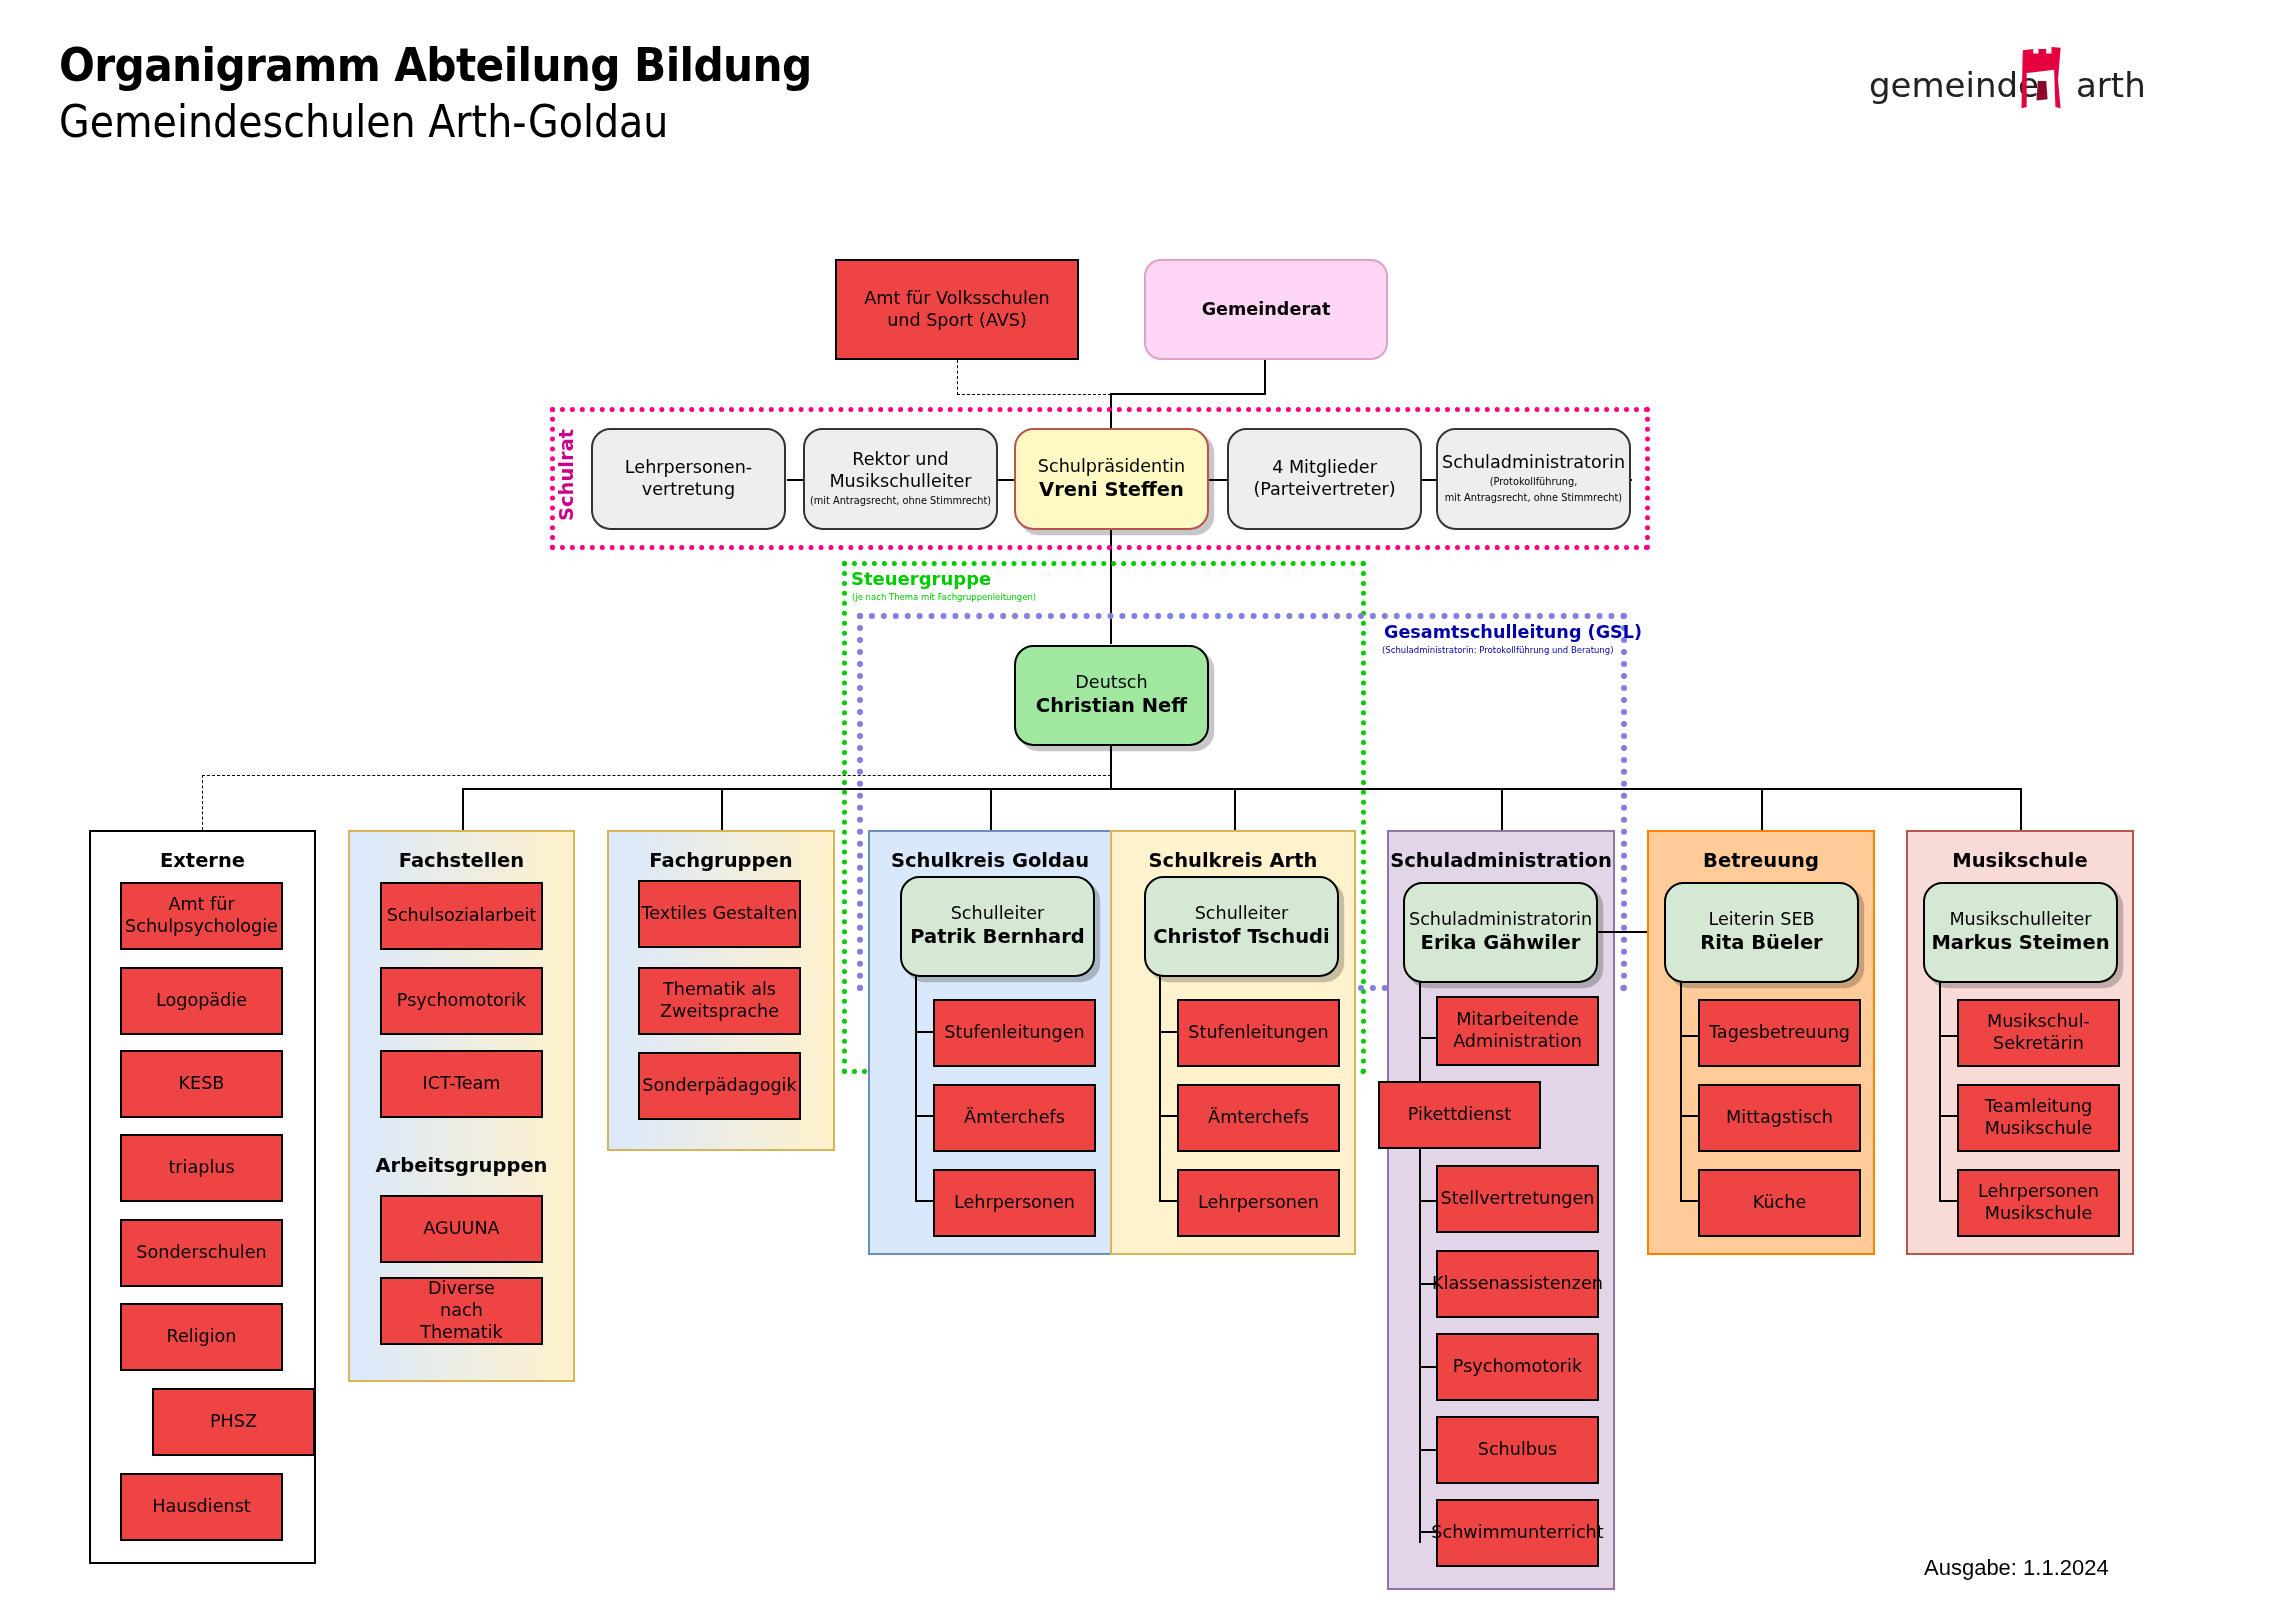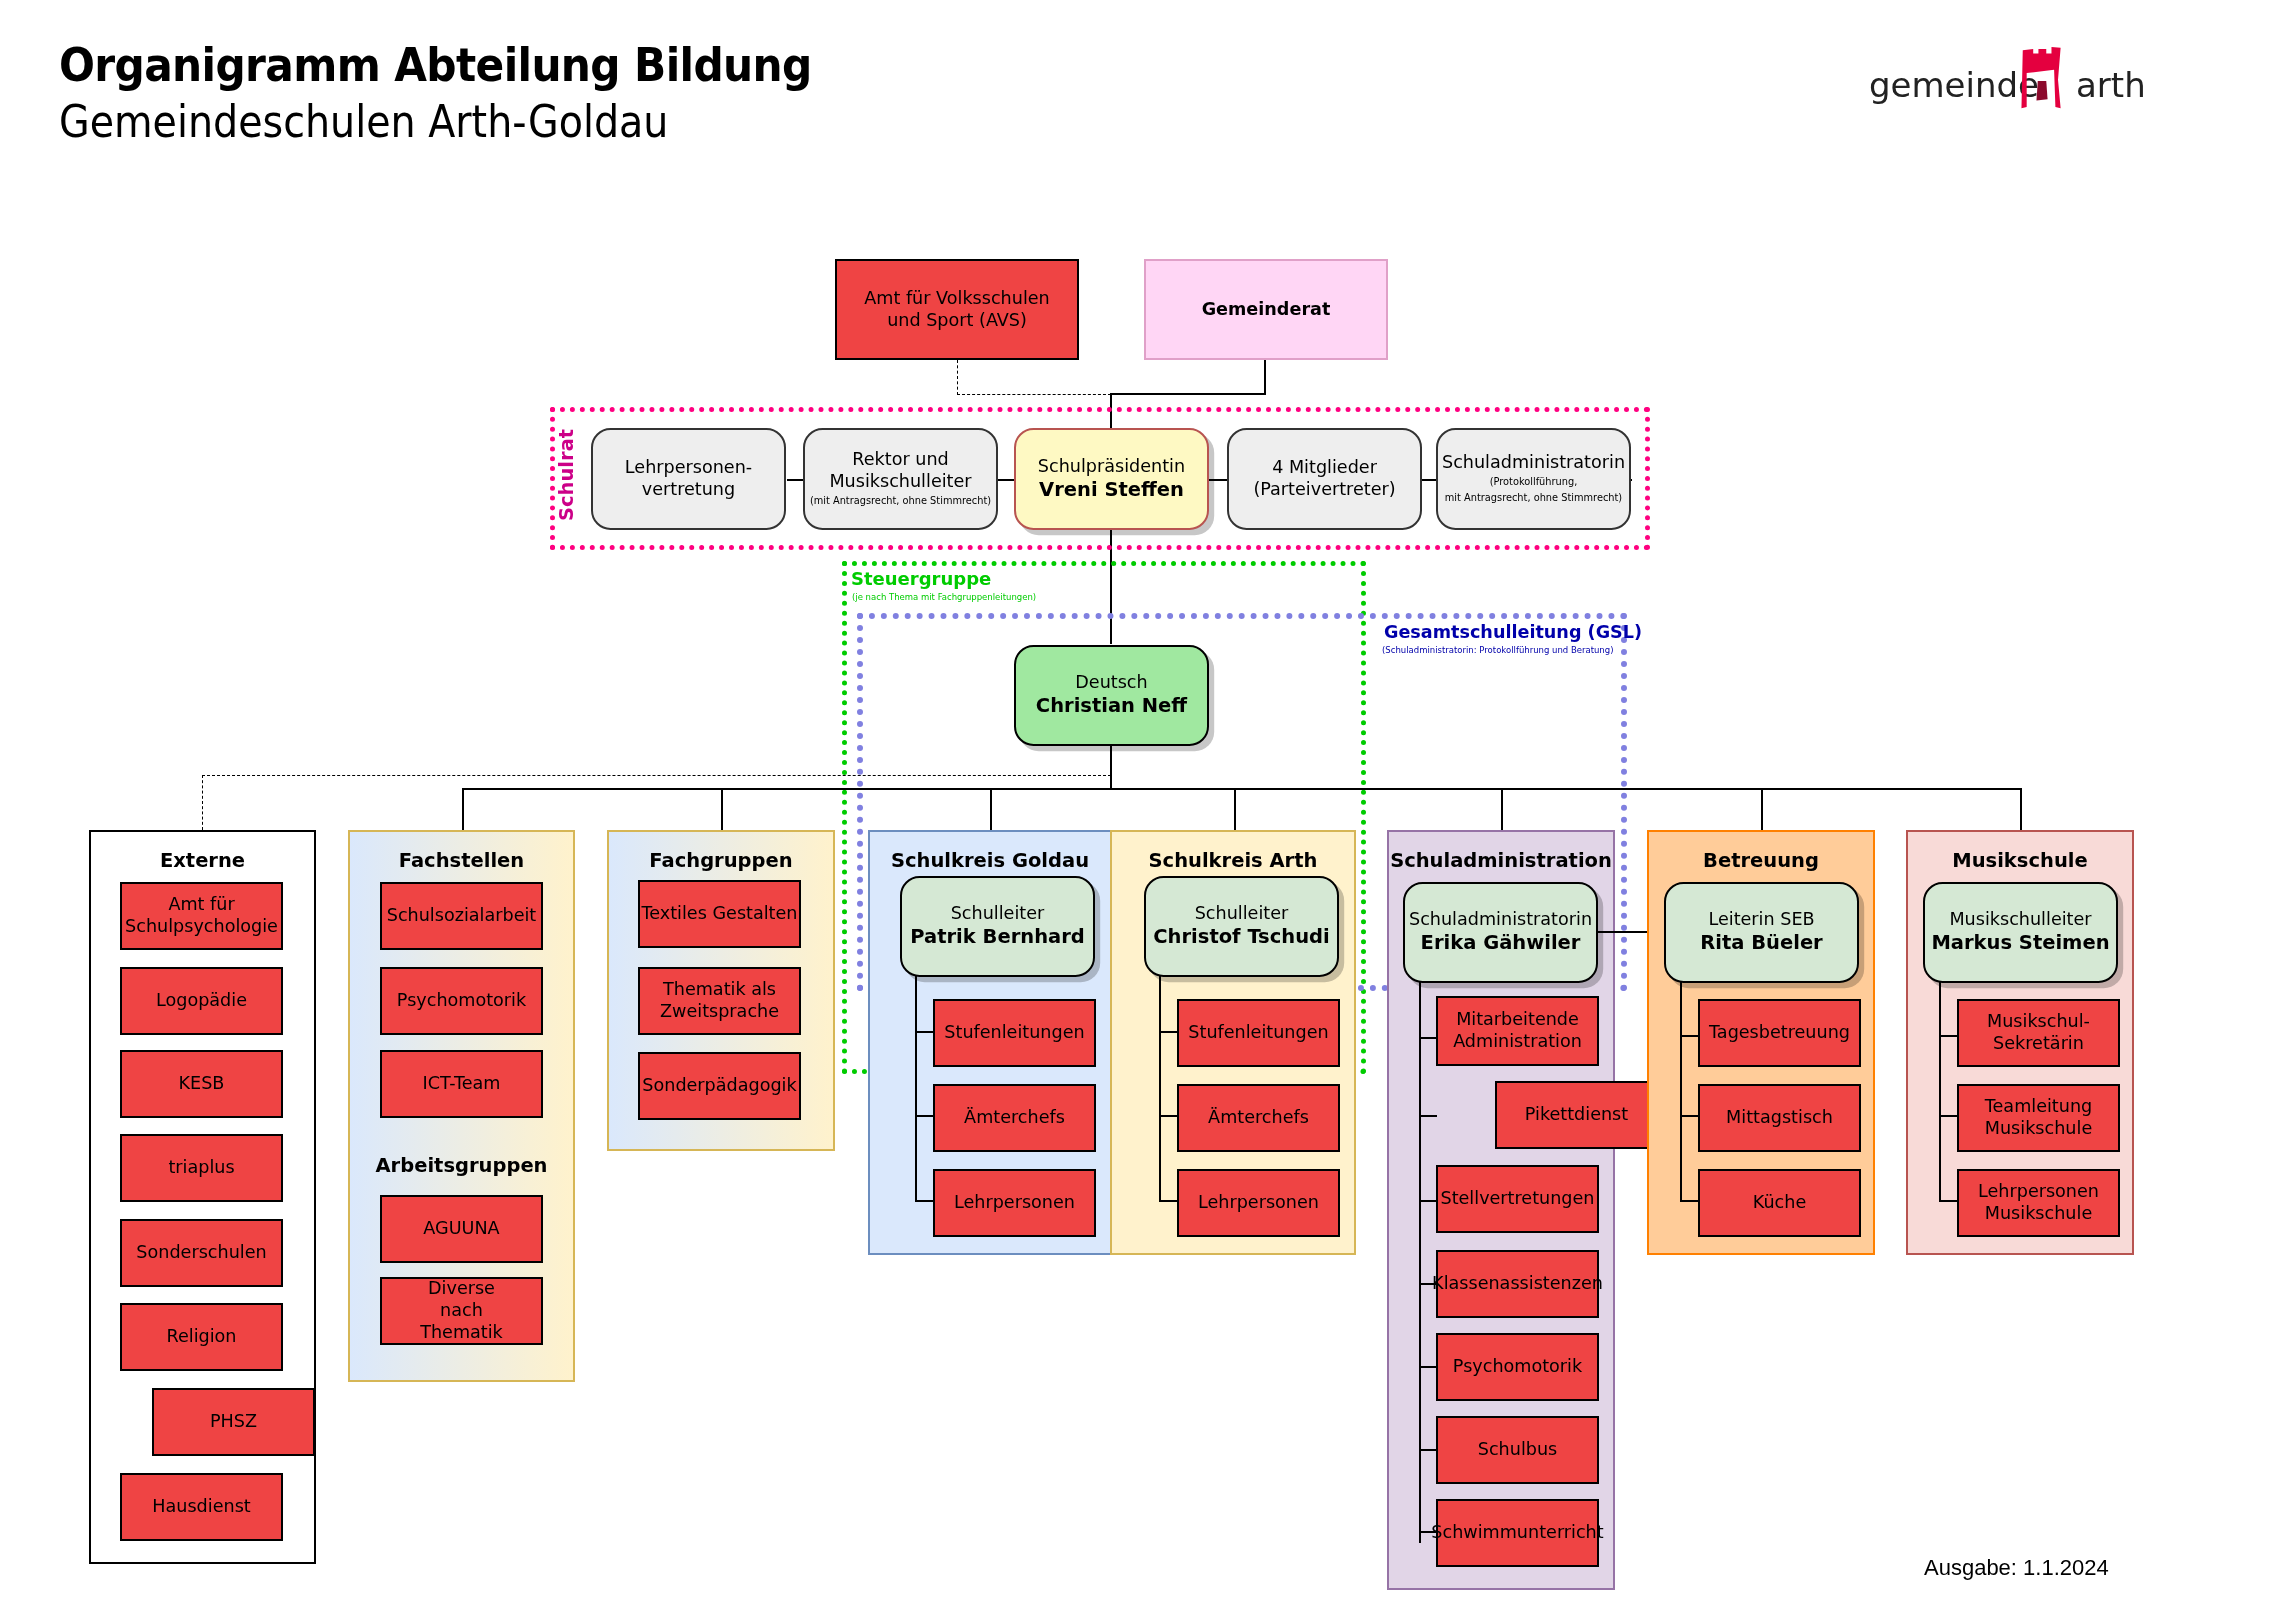--- a/index.html
+++ b/index.html
@@ -42,21 +42,21 @@
 
 <div class="vdash" style="left:957px;top:360px;height:35px;border-left-width:1.3px;"></div>
 <div class="hdash" style="left:957px;top:394px;width:154px;border-top-width:1.3px;"></div>
 <div class="line" style="left:1264px;top:360px;width:2px;height:35px;"></div>
 <div class="line" style="left:1110px;top:393px;width:156px;height:2px;"></div>
 <div class="line" style="left:1110px;top:393px;width:2px;height:251px;"></div>
 
 <div class="abs box" style="left:835px;top:259px;width:244px;height:101px;">
   <span style="padding:0 13px;">Amt für Volksschulen und Sport (AVS)</span>
 </div>
-<div class="abs box" style="left:1144px;top:259px;width:244px;height:101px;background:#ffd6f5;border-color:#e0a0c8;">
+<div class="abs box" style="left:1144px;top:259px;width:244px;height:101px;background:#ffd6f5;border-color:#e0a0c8;border-radius:17px;">
   <span style="font-weight:bold;">Gemeinderat</span>
 </div>
 
 <div class="region" style="left:550px;top:407px;width:1100px;height:143px;border:5.2px dotted #ff0080;"></div>
 <div class="abs" style="left:555px;top:521px;transform:rotate(-90deg);transform-origin:left top;color:#cc0088;font-weight:bold;font-size:19.5px;white-space:nowrap;">Schulrat</div>
 <div class="line" style="left:787px;top:479px;width:845px;height:2px;"></div>
 
 <div class="abs box rounded gray" style="left:591px;top:428px;width:195px;height:102px;">
   <span>Lehrpersonen-</span>
   <span>vertretung</span>
@@ -220,21 +220,21 @@
 <div class="line" style="left:1419px;top:1449px;width:18px;height:2px;"></div>
 <div class="line" style="left:1419px;top:1531px;width:18px;height:2px;"></div>
 <div class="abs box rounded shadow" style="left:1403px;top:882px;width:195px;height:101px;background:#d5e8d4;">
   <span>Schuladministratorin</span>
   <span class="b">Erika Gähwiler</span>
 </div>
 <div class="line" style="left:1598px;top:931px;width:65px;height:2px;"></div>
 <div class="abs box item" style="left:1436px;top:996px;width:163px;height:70px;">
     <span style="padding:0 13px;">Mitarbeitende Administration</span>
   </div>
-<div class="abs box item" style="left:1495px;top:1081px;">
+<div class="abs box item" style="left:1378px;top:1081px;">
     <span>Pikettdienst</span>
   </div>
 <div class="abs box item" style="left:1436px;top:1165px;">
     <span>Stellvertretungen</span>
   </div>
 <div class="abs box item" style="left:1436px;top:1250px;">
     <span>Klassenassistenzen</span>
   </div>
 <div class="abs box item" style="left:1436px;top:1333px;">
     <span>Psychomotorik</span>

